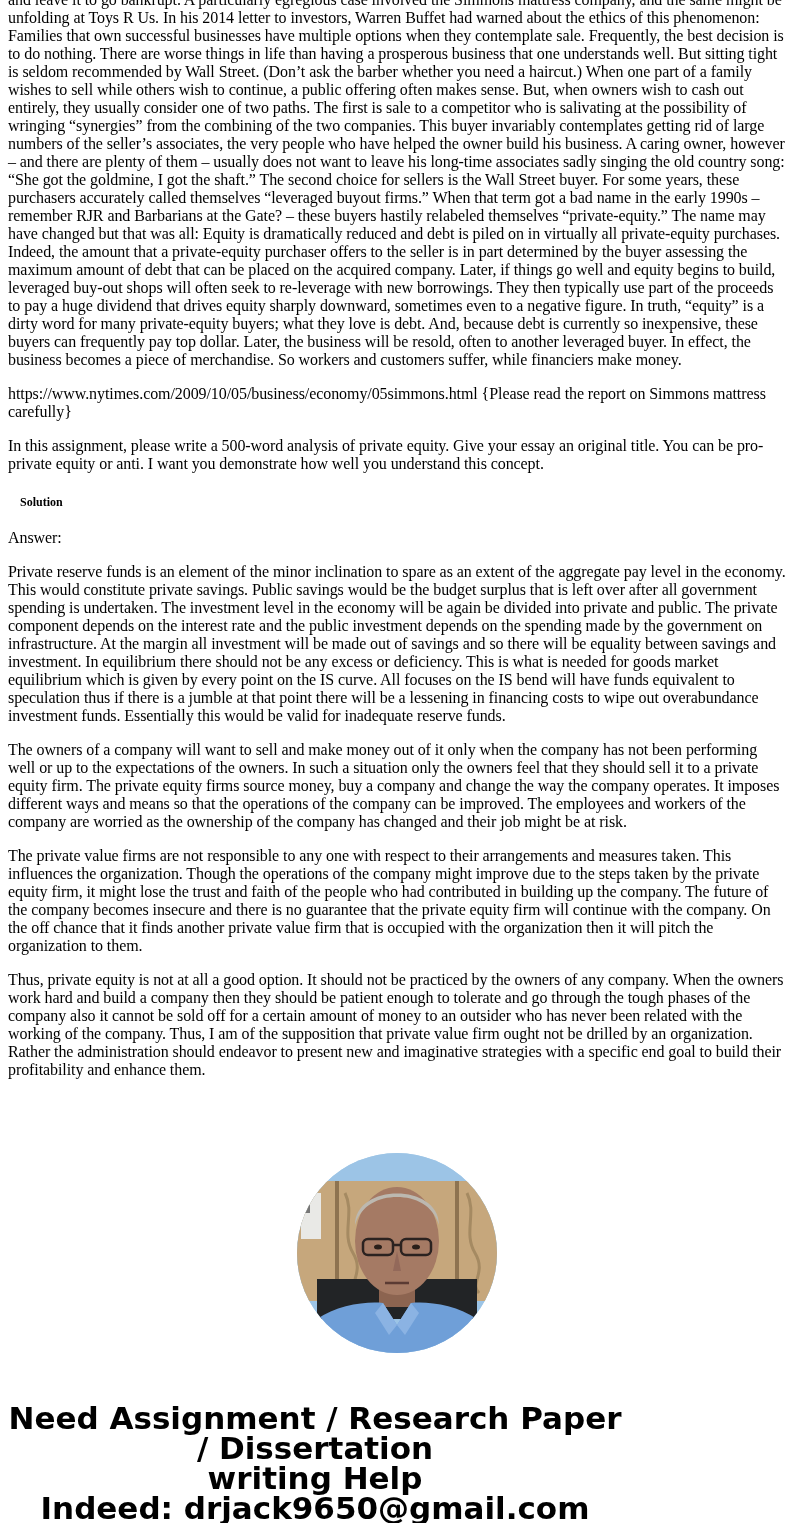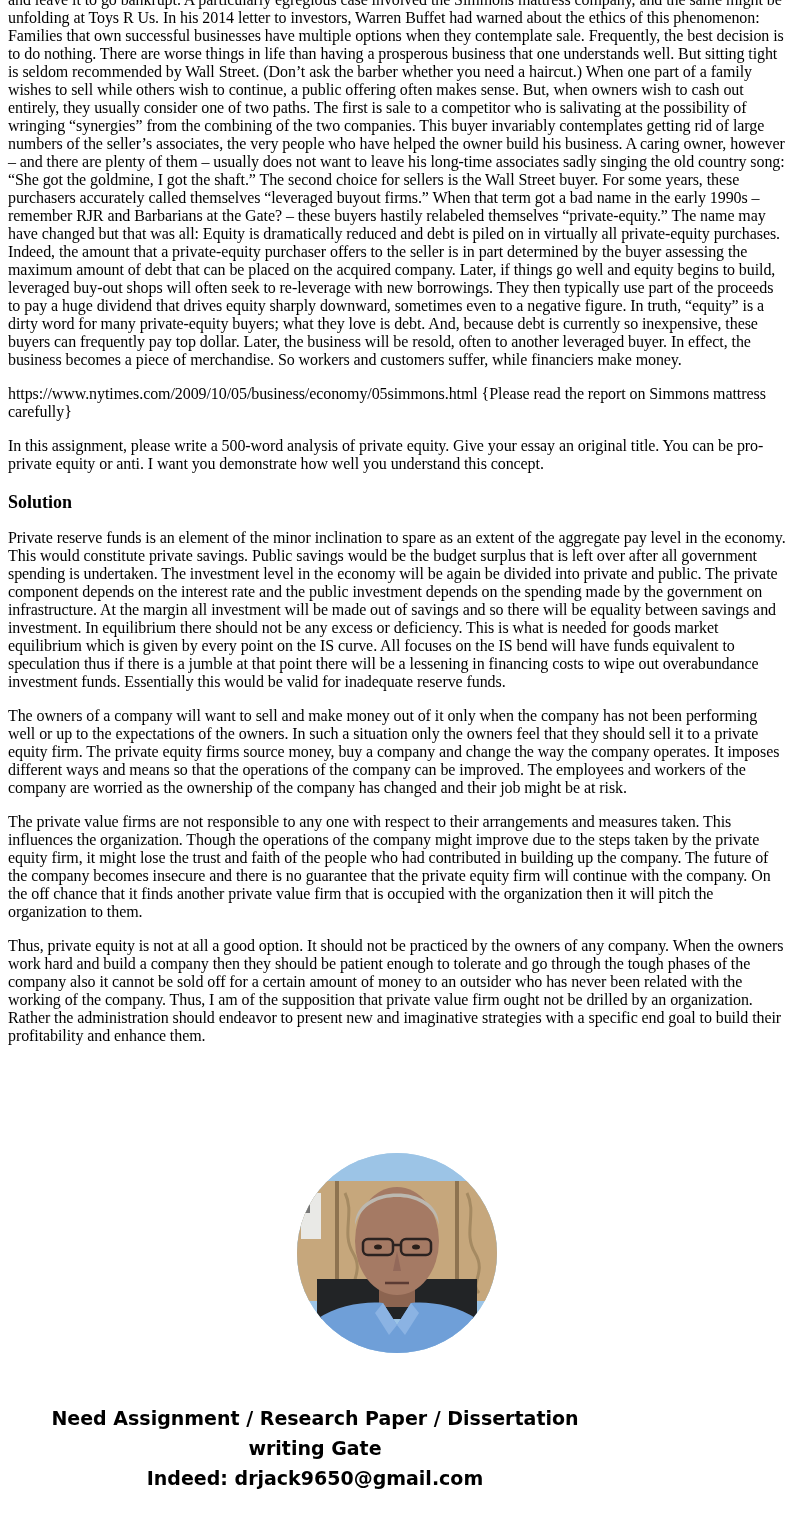--- a/index.html
+++ b/index.html
@@ -26,24 +26,24 @@
     p {
       margin: 0 0 16px 0;
     }
     .body-text {
       letter-spacing: -0.08px;
     }
     .bold {
       font-weight: normal;
     }
     h3.solution {
-      font-size: 18px;
+      font-size: 12px;
       font-weight: bold;
       line-height: 22px;
-      margin: 18px 0 16px 0;
+      margin: 18px 0 16px 12px;
     }
     .avatar-wrap {
       position: absolute;
       left: 0;
       width: 794px;
       top: 1153px;
       display: flex;
       justify-content: center;
     }
     .avatar {
@@ -58,36 +58,37 @@
       display: block;
     }
     .footer {
       position: absolute;
       left: 0;
       width: 630px;
       top: 1403px;
       text-align: center;
       font-family: "DejaVu Sans", sans-serif;
       font-weight: bold;
-      font-size: 19px;
+      font-size: 31px;
       line-height: 30px;
       color: #000000;
     }
     .footer div {
       display: block;
     }
   </style>
 </head>
 <body>
 
 <div class="page">
   <p class="body-text">and leave it to go bankrupt. A particularly egregious case involved the Simmons mattress company, and the same might be unfolding at Toys R Us. In his 2014 letter to investors, Warren Buffet had warned about the ethics of this phenomenon: Families that own successful businesses have multiple options when they contemplate sale. Frequently, the best decision is to do nothing. There are worse things in life than having a prosperous business that one understands well. But sitting tight is seldom recommended by Wall Street. (Don’t ask the barber whether you need a haircut.) When one part of a family wishes to sell while others wish to continue, a public offering often makes sense. But, when owners wish to cash out entirely, they usually consider one of two paths. The first is sale to a competitor who is salivating at the possibility of wringing “synergies” from the combining of the two companies. This buyer invariably contemplates getting rid of large numbers of the seller’s associates, the very people who have helped the owner build his business. A caring owner, however – and there are plenty of them – usually does not want to leave his long-time associates sadly singing the old country song: “She got the goldmine, I got the shaft.” The second choice for sellers is the Wall Street buyer. For some years, these purchasers accurately called themselves “leveraged buyout firms.” When that term got a bad name in the early 1990s – remember RJR and Barbarians at the Gate? – these buyers hastily relabeled themselves “private-equity.” The name may have changed but that was all: Equity is dramatically reduced and debt is piled on in virtually all private-equity purchases. Indeed, the amount that a private-equity purchaser offers to the seller is in part determined by the buyer assessing the maximum amount of debt that can be placed on the acquired company. Later, if things go well and equity begins to build, leveraged buy-out shops will often seek to re-leverage with new borrowings. They then typically use part of the proceeds to pay a huge dividend that drives equity sharply downward, sometimes even to a negative figure. In truth, “equity” is a dirty word for many private-equity buyers; what they love is debt. And, because debt is currently so inexpensive, these buyers can frequently pay top dollar. Later, the business will be resold, often to another leveraged buyer. In effect, the business becomes a piece of merchandise. So workers and customers suffer, while financiers make money.</p>
   <p class="body-text">https://www.nytimes.com/2009/10/05/business/economy/05simmons.html {Please read the report on Simmons mattress carefully}</p>
   <p class="body-text bold">In this assignment, please write a 500-word analysis of private equity. Give your essay an original title. You can be pro-private equity or anti. I want you demonstrate how well you understand this concept.</p>
   <h3 class="solution">Solution</h3>
+  <p class="body-text">Answer:</p>
   <p class="body-text">Private reserve funds is an element of the minor inclination to spare as an extent of the aggregate pay level in the economy. This would constitute private savings. Public savings would be the budget surplus that is left over after all government spending is undertaken. The investment level in the economy will be again be divided into private and public. The private component depends on the interest rate and the public investment depends on the spending made by the government on infrastructure. At the margin all investment will be made out of savings and so there will be equality between savings and investment. In equilibrium there should not be any excess or deficiency. This is what is needed for goods market equilibrium which is given by every point on the IS curve. All focuses on the IS bend will have funds equivalent to speculation thus if there is a jumble at that point there will be a lessening in financing costs to wipe out overabundance investment funds. Essentially this would be valid for inadequate reserve funds.</p>
   <p class="body-text">The owners of a company will want to sell and make money out of it only when the company has not been performing well or up to the expectations of the owners. In such a situation only the owners feel that they should sell it to a private equity firm. The private equity firms source money, buy a company and change the way the company operates. It imposes different ways and means so that the operations of the company can be improved. The employees and workers of the company are worried as the ownership of the company has changed and their job might be at risk.</p>
   <p class="body-text">The private value firms are not responsible to any one with respect to their arrangements and measures taken. This influences the organization. Though the operations of the company might improve due to the steps taken by the private equity firm, it might lose the trust and faith of the people who had contributed in building up the company. The future of the company becomes insecure and there is no guarantee that the private equity firm will continue with the company. On the off chance that it finds another private value firm that is occupied with the organization then it will pitch the organization to them.</p>
   <p class="body-text">Thus, private equity is not at all a good option. It should not be practiced by the owners of any company. When the owners work hard and build a company then they should be patient enough to tolerate and go through the tough phases of the company also it cannot be sold off for a certain amount of money to an outsider who has never been related with the working of the company. Thus, I am of the supposition that private value firm ought not be drilled by an organization. Rather the administration should endeavor to present new and imaginative strategies with a specific end goal to build their profitability and enhance them.</p>
 </div>
 
 <div class="avatar-wrap">
   <div class="avatar">
     <svg width="200" height="200" viewBox="0 0 200 200">
 
@@ -123,15 +124,15 @@
 
       <path d="M10 200 L20 166 C40 152, 70 148, 86 150 L100 172 L114 150 C130 148, 160 152, 180 166 L190 200 Z" fill="#6f9fd8"></path>
       <path d="M86 150 L100 172 L92 182 L78 160 Z" fill="#8bb3e3"></path>
       <path d="M114 150 L100 172 L108 182 L122 160 Z" fill="#8bb3e3"></path>
     </svg>
   </div>
 </div>
 
 <div class="footer">
   <div>Need Assignment / Research Paper / Dissertation</div>
-  <div>writing Gate</div>
+  <div>writing Help</div>
   <div>Indeed: drjack9650@gmail.com</div>
 </div>
 
 </body></html>

